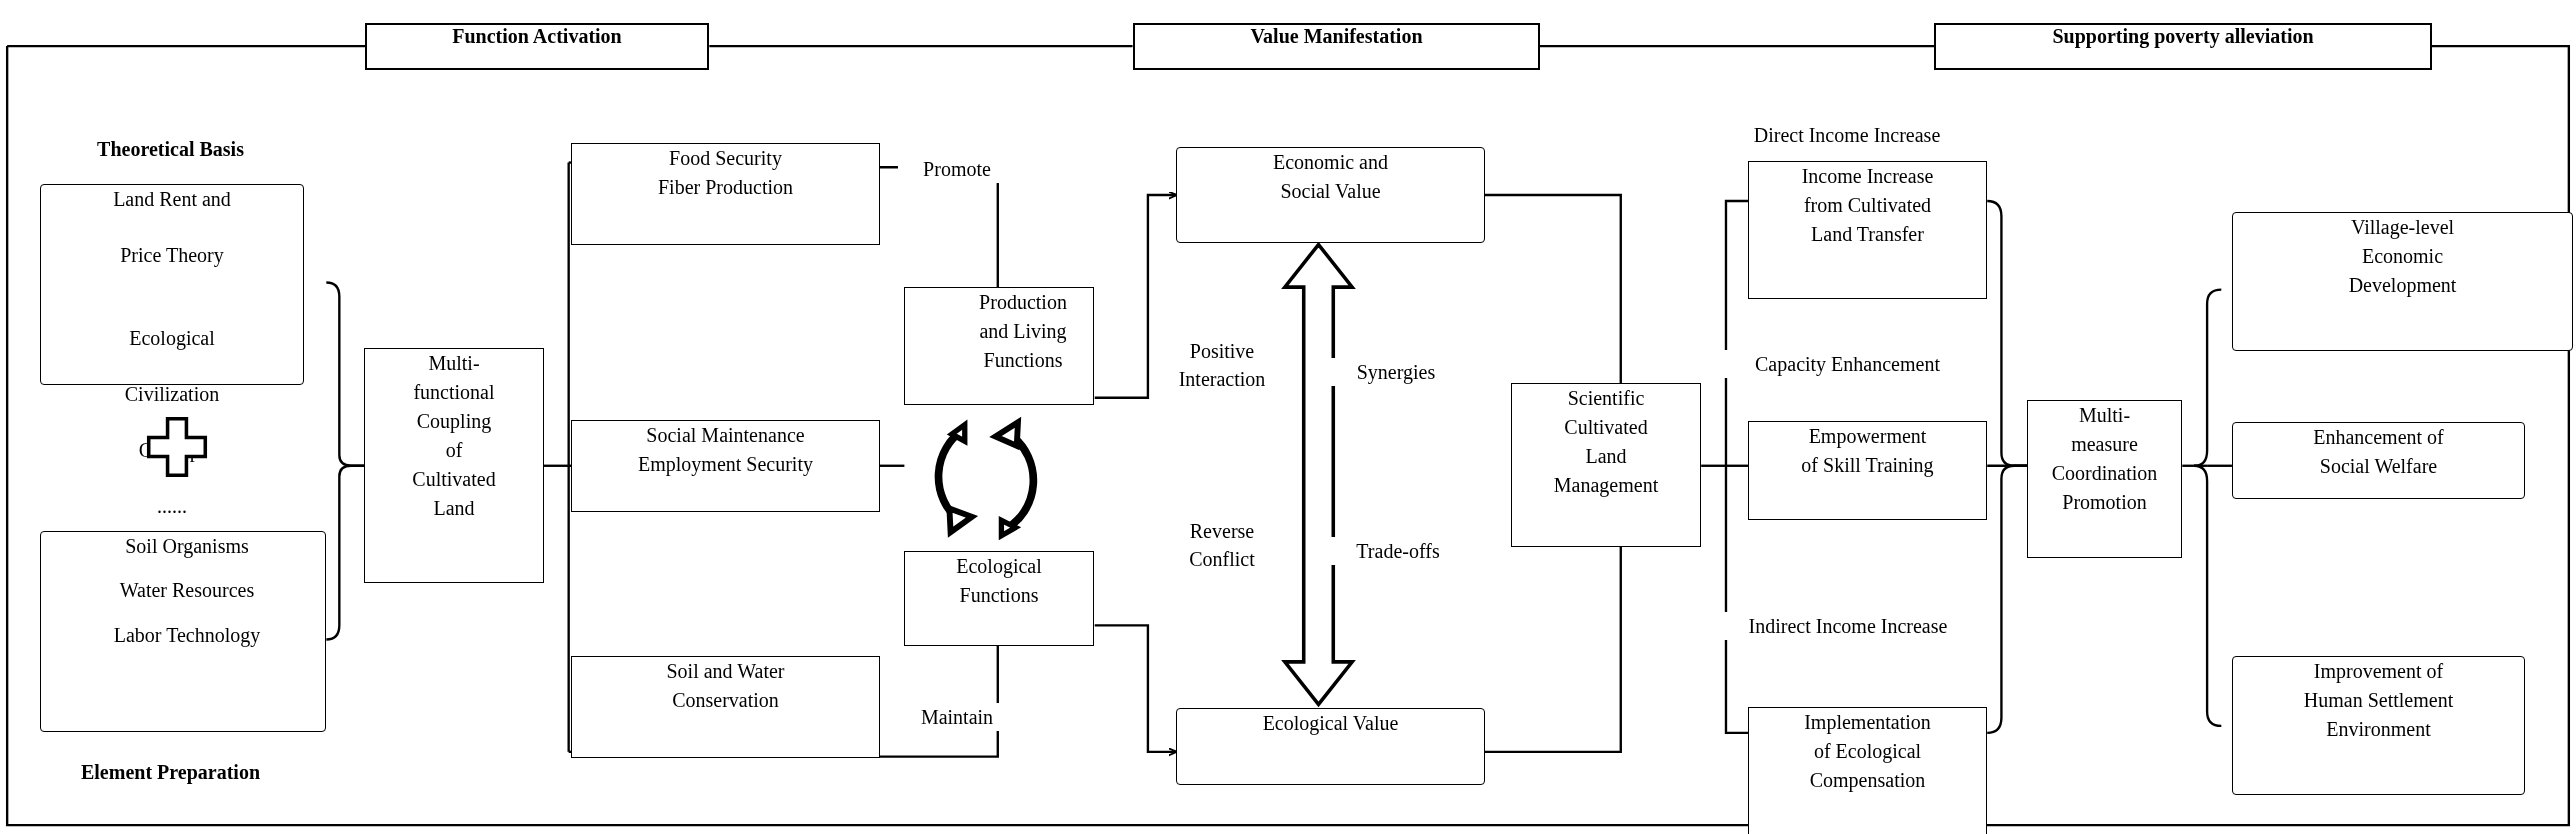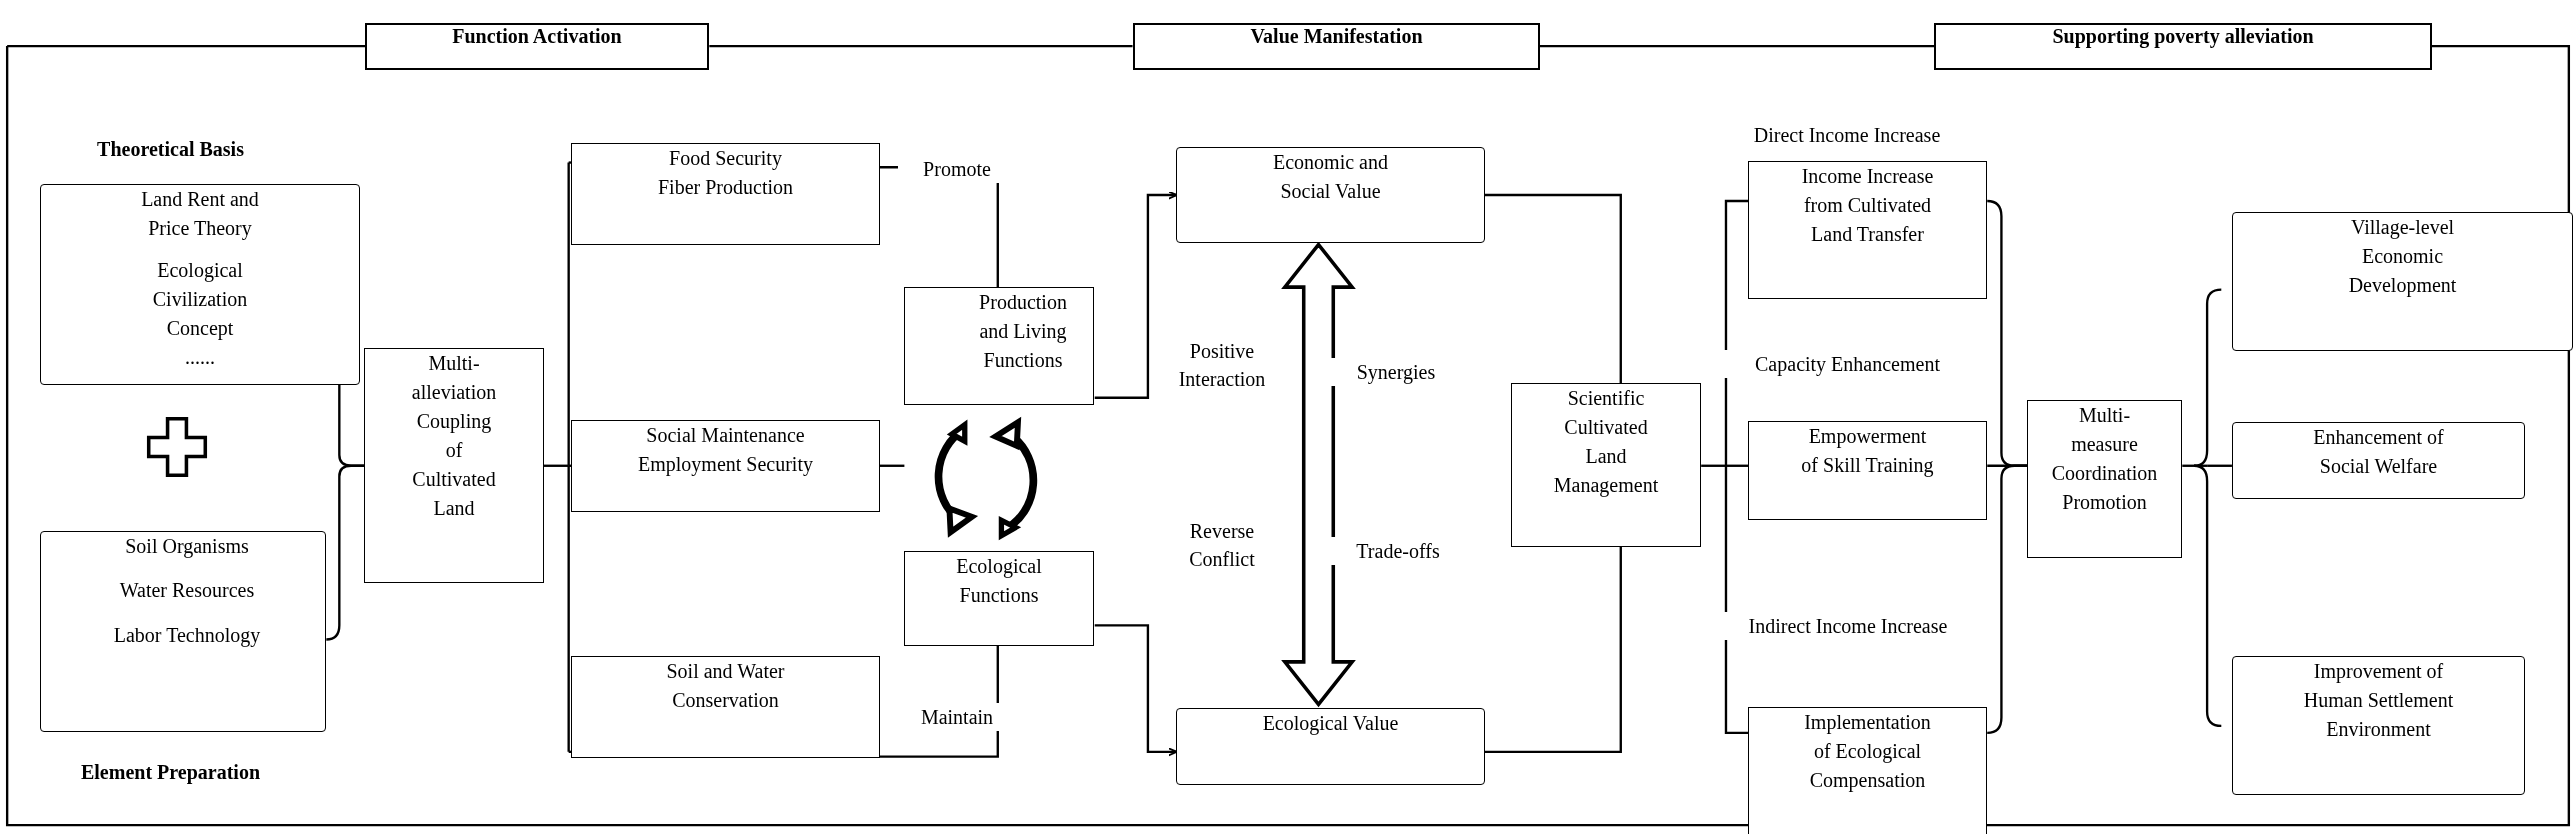--- a/index.html
+++ b/index.html
@@ -200,21 +200,21 @@
     <span class="ln">Reverse</span>
     <span class="ln">Conflict</span>
   </div>
   <div class="freetext" style="left:1331px; top:358px; width:130px;">
     <span class="ln">Synergies</span>
   </div>
   <div class="freetext" style="left:1330px; top:537px; width:136px;">
     <span class="ln">Trade-offs</span>
   </div>
 
-  <div class="node rounded" style="left:40px; top:184px; width:320px; height:201px;">
+  <div class="node rounded" style="left:40px; top:184px; width:264px; height:201px;gap:27px;">
     <span class="ln">Land Rent and</span>
     <span class="ln">Price Theory</span>
     <span class="ln" style="height:13px;"></span>
     <span class="ln">Ecological</span>
     <span class="ln">Civilization</span>
     <span class="ln">Concept</span>
     <span class="ln">......</span>
   </div>
 
   <div class="plus" style="left:144px; top:414px;">
@@ -226,21 +226,21 @@
   <div class="node rounded" style="left:40px; top:531px; width:286px; height:201px;padding-left:8px;">
     <span class="ln">Soil    Organisms</span>
     <span class="ln" style="height:15.4px;"></span>
     <span class="ln">Water   Resources</span>
     <span class="ln" style="height:15.4px;"></span>
     <span class="ln">Labor   Technology</span>
   </div>
 
   <div class="node" style="left:364px; top:348px; width:180px; height:235px;">
     <span class="ln">Multi-</span>
-    <span class="ln">alleviation</span>
+    <span class="ln">functional</span>
     <span class="ln">Coupling</span>
     <span class="ln">of</span>
     <span class="ln">Cultivated</span>
     <span class="ln">Land</span>
   </div>
 
   <div class="node" style="left:571px; top:143px; width:309px; height:102px;">
     <span class="ln">Food Security</span>
     <span class="ln">Fiber Production</span>
   </div>

